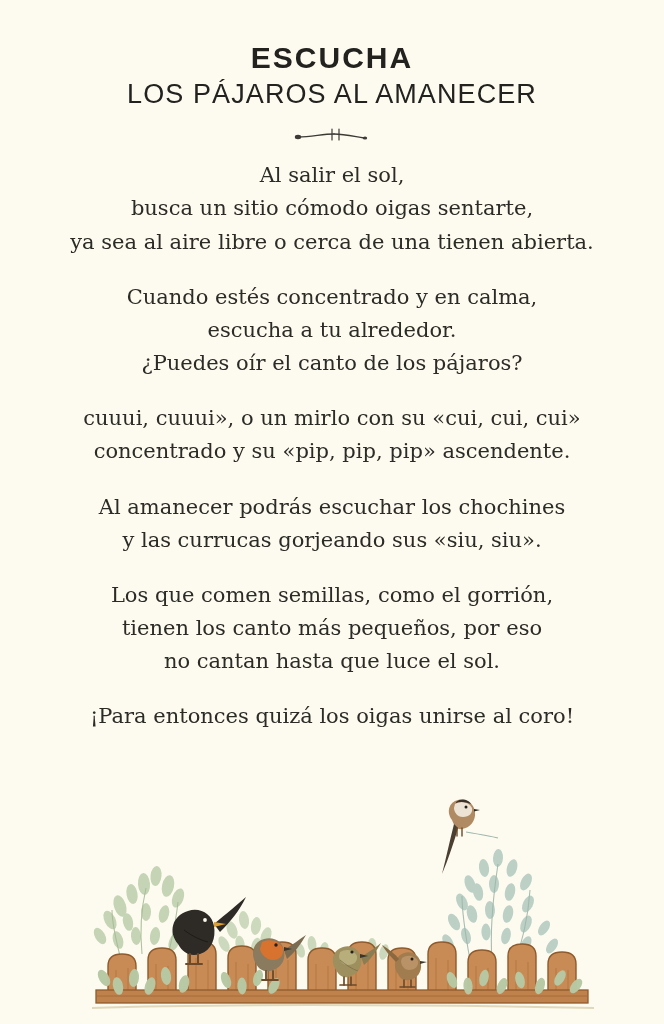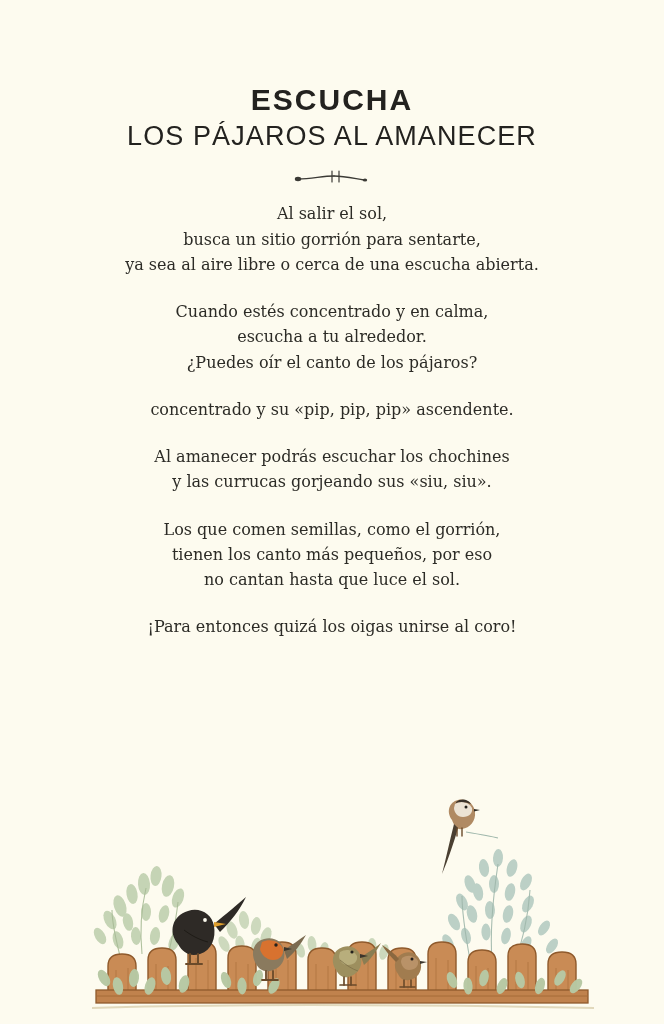--- a/index.html
+++ b/index.html
@@ -18,21 +18,21 @@
   .page {
     position: relative;
     width: 664px;
     height: 1024px;
     background: #fdfbef;
     box-sizing: border-box;
   }
 
   
   .title-block {
-    padding-top: 82px;
+    padding-top: 40px;
     text-align: center;
   }
   .title-main {
     font-family: "Liberation Sans", sans-serif;
     font-size: 30px;
     font-weight: bold;
     letter-spacing: 2.0px;
     color: #23221f;
     line-height: 1.18;
     margin: 0;
@@ -62,21 +62,21 @@
     text-align: center;
   }
   .stanza {
     margin: 0 0 22px 0;
   }
   .stanza:last-child {
     margin-bottom: 12px;
   }
   .line {
     font-family: "DejaVu Serif", serif;
-    font-size: 16px;
+    font-size: 21px;
     line-height: 1.58;
     color: #2c2b26;
     white-space: nowrap;
   }
 
   
   .illustration {
     position: absolute;
     left: 0;
     bottom: 0;
@@ -100,32 +100,33 @@
     <path d="M40 4 L40 15" stroke="#3b3a35" stroke-width="1.2" stroke-linecap="round"></path>
     <path d="M47 4 L47 15" stroke="#3b3a35" stroke-width="1.2" stroke-linecap="round"></path>
     <ellipse cx="6" cy="12" rx="3.2" ry="2.2" fill="#3b3a35"></ellipse>
     <ellipse cx="73" cy="13" rx="2.2" ry="1.6" fill="#3b3a35"></ellipse>
   </svg>
 
   <div class="poem">
 
     <div class="stanza">
       <div class="line">Al salir el sol,</div>
-      <div class="line">busca un sitio gorrión para sentarte,</div>
-      <div class="line">ya sea al aire libre o cerca de una escucha abierta.</div>
+      <div class="line">busca un sitio cómodo oigas sentarte,</div>
+      <div class="line">ya sea al aire libre o cerca de una tienen abierta.</div>
     </div>
 
 
     <div class="stanza">
       <div class="line">Cuando estés concentrado y en calma,</div>
       <div class="line">escucha a tu alrededor.</div>
       <div class="line">¿Puedes oír el canto de los pájaros?</div>
     </div>
 
     <div class="stanza">
+      <div class="line">cuuui, cuuui», o un mirlo con su «cui, cui, cui»</div>
       <div class="line">concentrado y su «pip, pip, pip» ascendente.</div>
     </div>
 
     <div class="stanza">
       <div class="line">Al amanecer podrás escuchar los chochines</div>
       <div class="line">y las currucas gorjeando sus «siu, siu».</div>
     </div>
 
     <div class="stanza">
       <div class="line">Los que comen semillas, como el gorrión,</div>

